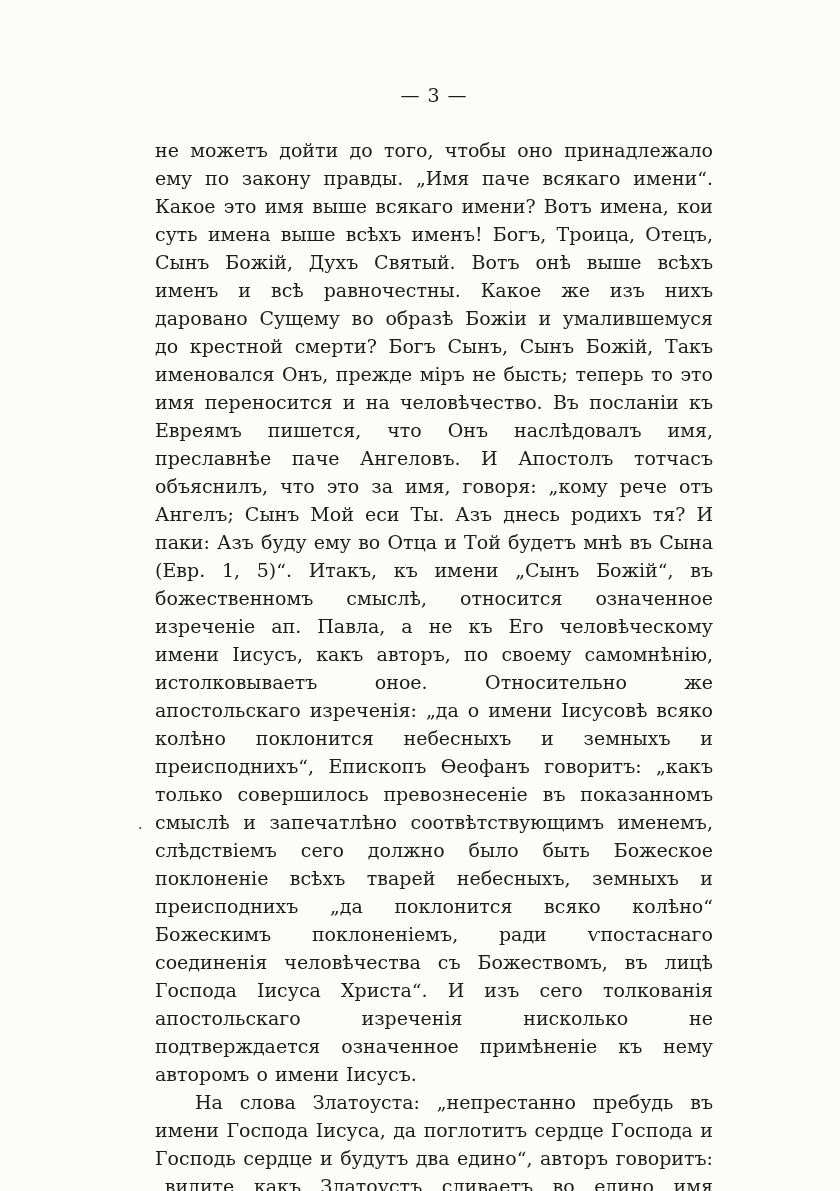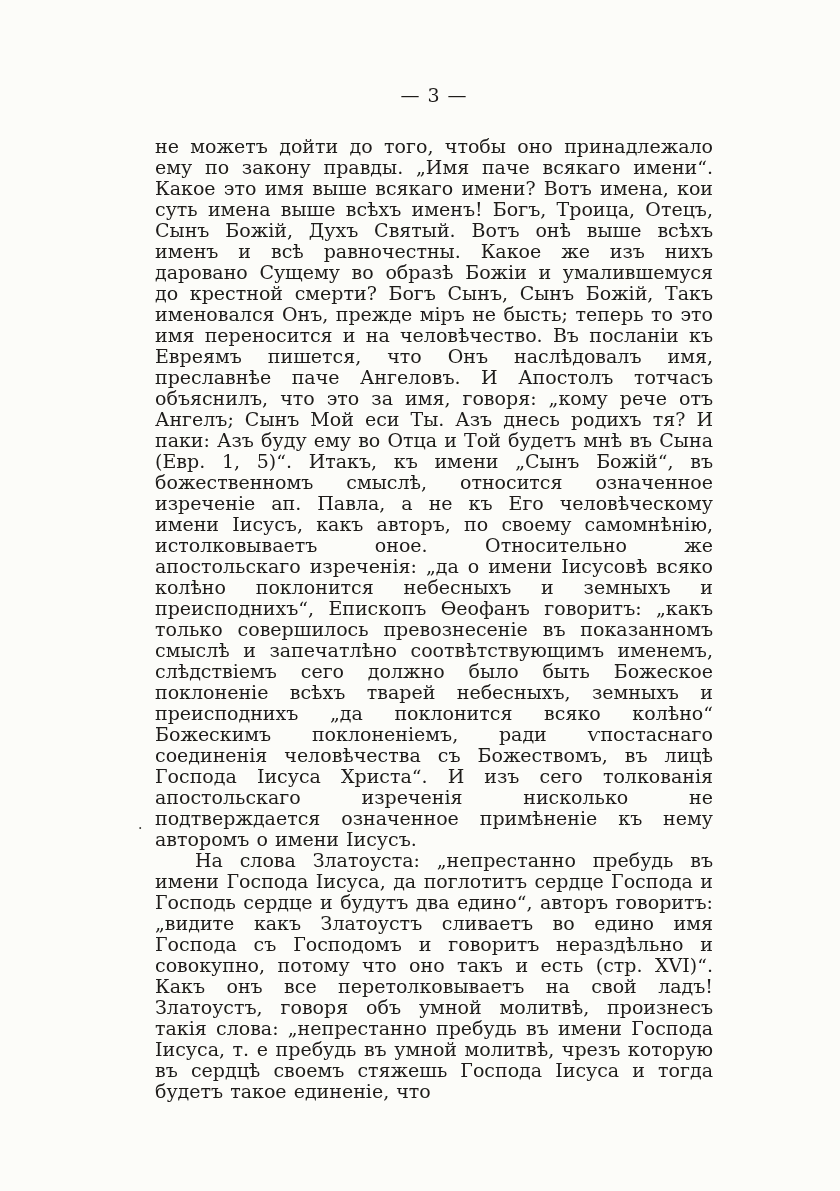--- a/index.html
+++ b/index.html
@@ -42,21 +42,21 @@
     color:#3a3834;
   }
   .text-column{
     position:absolute;
     top:136px;
     left:155px;
     width:558px;
   }
   .body-par{
     font-size:19px;
-    line-height:21px;
+    line-height:28px;
     text-align:justify;
     word-spacing:1px;
     color:var(--ink);
   }
   .body-par.indented{
     text-indent:40px;
   }
 </style>
 </head>
 <body>

